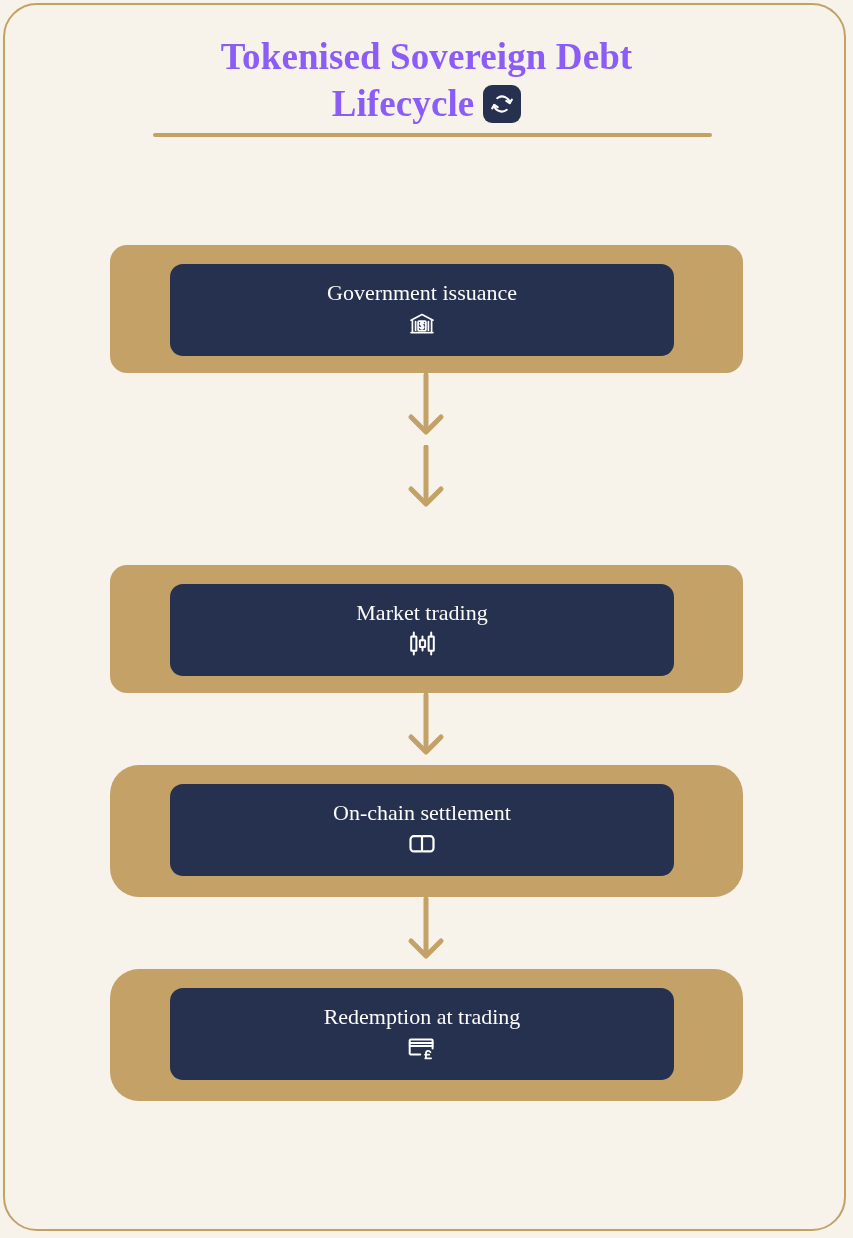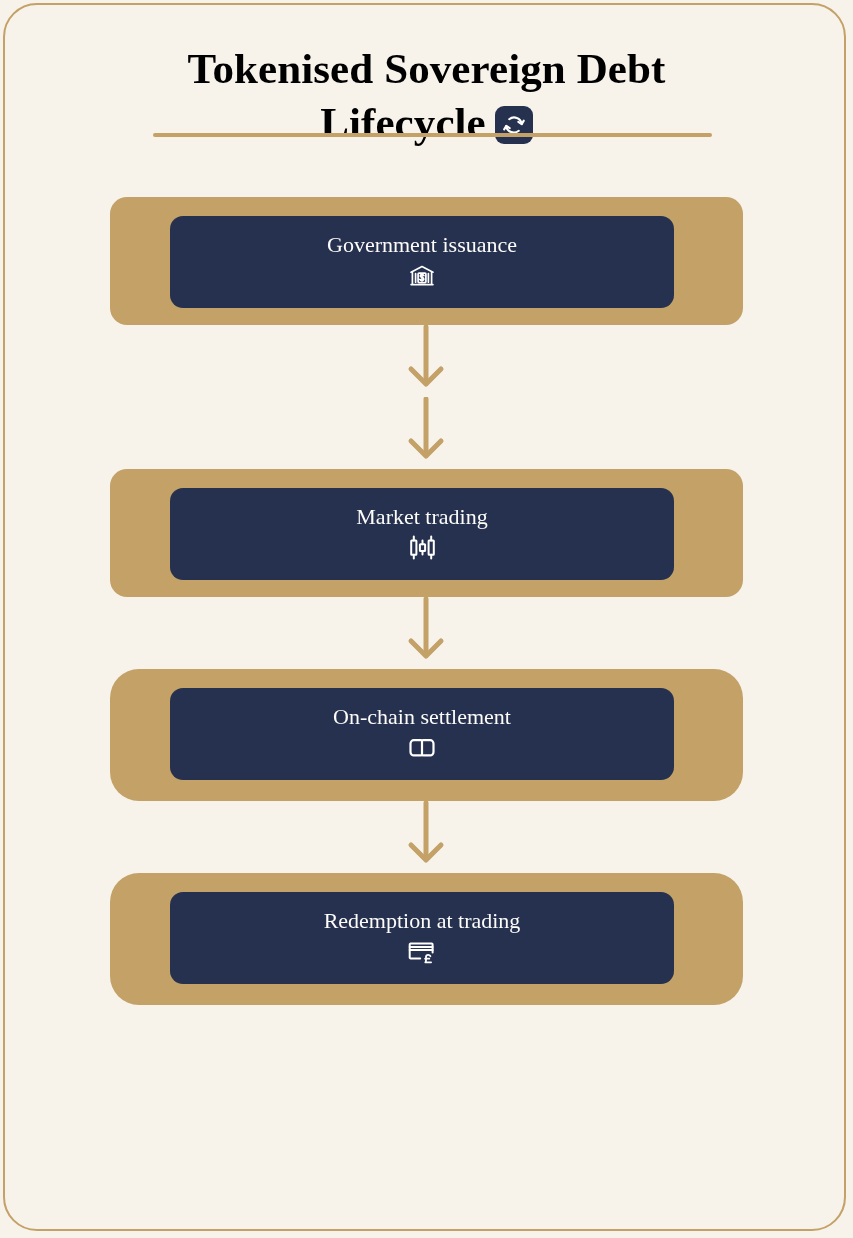--- a/index.html
+++ b/index.html
@@ -31,25 +31,25 @@
   
   #title-block {
     position: absolute;
     left: 0;
     top: 0;
     width: 853px;
     padding-top: 34px;
     text-align: center;
   }
   #page-title {
-    margin: 8px;
-    font-size: 43px;
+    margin: 0;
+    font-size: 37px;
     line-height: 1.26;
     font-weight: bold;
-    color: #000000;
+    color: #8b5cf6;
     letter-spacing: 0.1px;
     padding: 0 150px;
   }
   .title-text { white-space: normal; }
 
   .title-icon {
     display: inline-block;
     vertical-align: -7px;
     margin-left: 9px;
     width: 38px;
@@ -82,21 +82,21 @@
     position: relative;
     width: 633px;
     margin: 0 auto;
     background: #c3a167;
     border-radius: 17px;
     padding: 9px 0;
     box-sizing: border-box;
   }
   .node-card.card-1,
   .node-card.card-2,
-  .node-card.card-3 { height: 128px; }
+  .node-card.card-3 { height: 128px; margin-top: 48px; }
   .node-card.card-4,
   .node-card.card-5 { height: 132px; border-radius: 29px; }
 
   .node-inner {
     position: absolute;
     left: 60px;
     top: 19px;
     width: 504px;
     height: 92px;
     background: #25314f;

